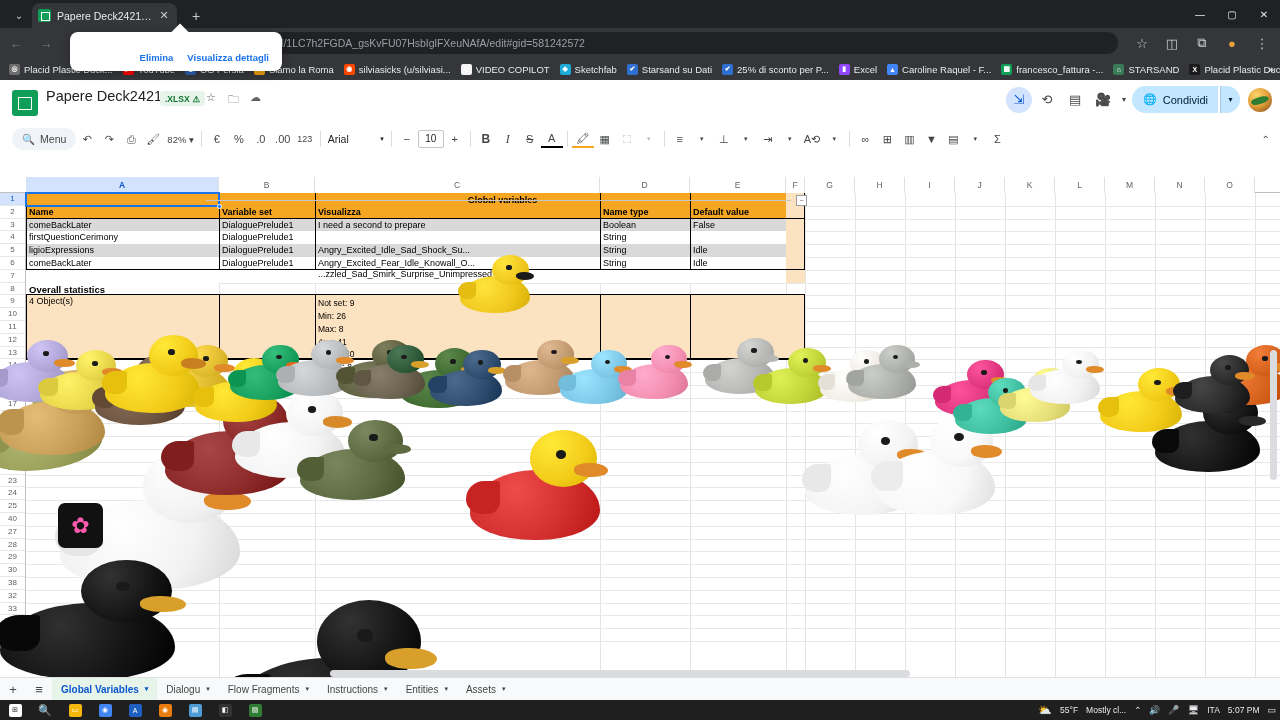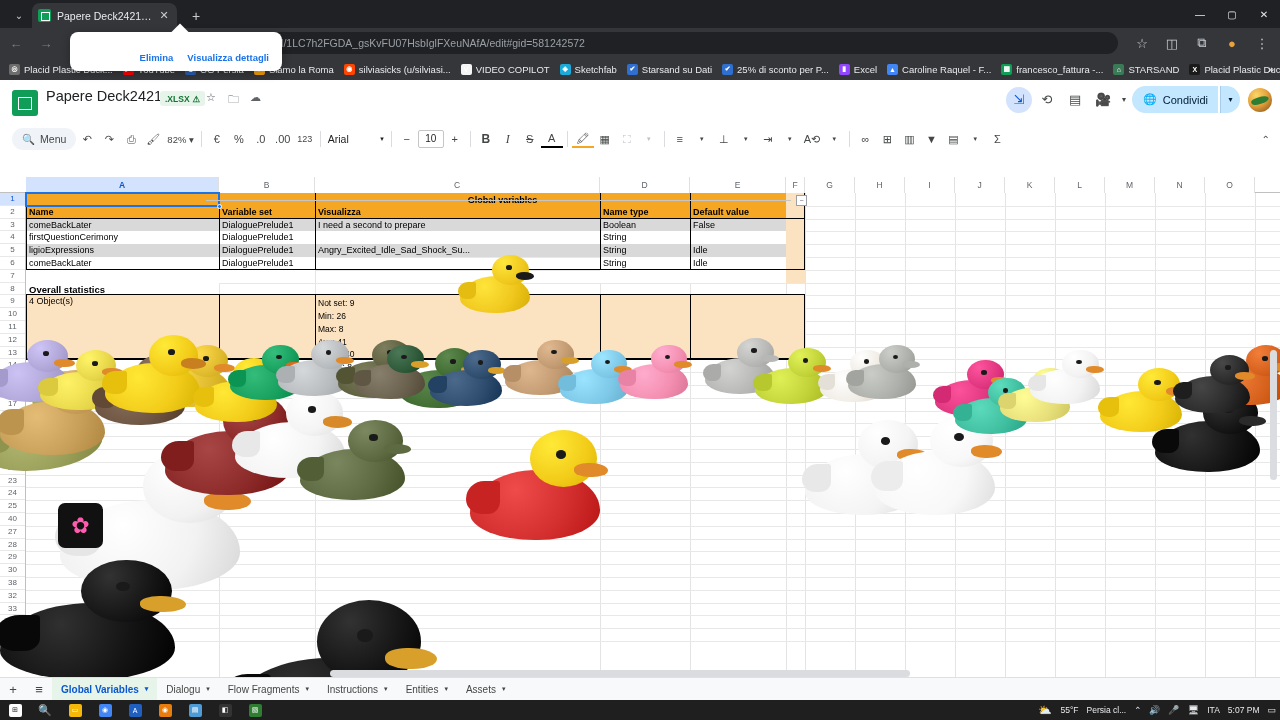--- a/index.html
+++ b/index.html
@@ -499,20 +499,21 @@
           <div class="cell white" style="left: 664px; top: 38.4px; width: 96px; height: 12.8px;"></div>
           <div class="cell tan" style="left: 760px; top: 38.4px; width: 19px; height: 12.8px;"></div>
           <div class="cell band" style="left: 0px; top: 51.2px; width: 193px; height: 12.8px;">ligioExpressions</div>
           <div class="cell band" style="left: 193px; top: 51.2px; width: 96px; height: 12.8px;">DialoguePrelude1</div>
           <div class="cell band" style="left: 289px; top: 51.2px; width: 285px; height: 12.8px;">Angry_Excited_Idle_Sad_Shock_Su...</div>
           <div class="cell band" style="left: 574px; top: 51.2px; width: 90px; height: 12.8px;">String</div>
           <div class="cell band" style="left: 664px; top: 51.2px; width: 96px; height: 12.8px;">Idle</div>
           <div class="cell tan" style="left: 760px; top: 51.2px; width: 19px; height: 12.8px;"></div>
           <div class="cell white" style="left: 0px; top: 64px; width: 193px; height: 25.6px;">comeBackLater</div>
           <div class="cell white" style="left: 193px; top: 64px; width: 96px; height: 25.6px;">DialoguePrelude1</div>
+          <div class="cell white wrap" style="left: 289px; top: 64px; width: 285px; height: 25.6px;">Angry_Excited_Fear_Idle_Knowall_O... ...zzled_Sad_Smirk_Surprise_Unimpressed</div>
           <div class="cell white" style="left: 574px; top: 64px; width: 90px; height: 25.6px;">String</div>
           <div class="cell white" style="left: 664px; top: 64px; width: 96px; height: 25.6px;">Idle</div>
           <div class="cell tan" style="left: 760px; top: 64px; width: 19px; height: 25.6px;"></div>
           <div class="blkline" style="left: 0px; top: 24.6px; width: 779px; height: 1px;"></div>
           <div class="blkline" style="left: 0px; top: 75.8px; width: 779px; height: 1px;"></div>
           <div class="blkline" style="left: 0px; top: 0px; width: 1px; height: 76.8px;"></div>
           <div class="blkline" style="left: 193px; top: 0px; width: 1px; height: 76.8px;"></div>
           <div class="blkline" style="left: 289px; top: 0px; width: 1px; height: 76.8px;"></div>
           <div class="blkline" style="left: 574px; top: 0px; width: 1px; height: 76.8px;"></div>
           <div class="blkline" style="left: 664px; top: 0px; width: 1px; height: 76.8px;"></div>
@@ -895,21 +896,21 @@
         <div class="tb-app">
           <span class="tb-sq" style="background:#333333">◧</span>
         </div>
         <div class="tb-app">
           <span class="tb-sq" style="background:#2e7d32">▧</span>
         </div>
       </div>
     <div class="tray">
       <span style="font-size:11px;">⛅</span>
       <span class="tray-txt">55°F</span>
-      <span class="tray-txt">Persia cl...</span>
+      <span class="tray-txt">Mostly cl...</span>
       <span class="tray-txt">⌃</span>
       <span style="font-size:9px;color:#e8eaed;">🔊</span>
       <span style="font-size:9px;color:#e8eaed;">🎤</span>
       <span style="font-size:9px;color:#e8eaed;">🖥</span>
       <span class="tray-txt">ITA</span>
       <span class="tray-txt">5:07 PM</span>
       <span style="font-size:9px;color:#e8eaed;">▭</span>
     </div>
   </div>
 

